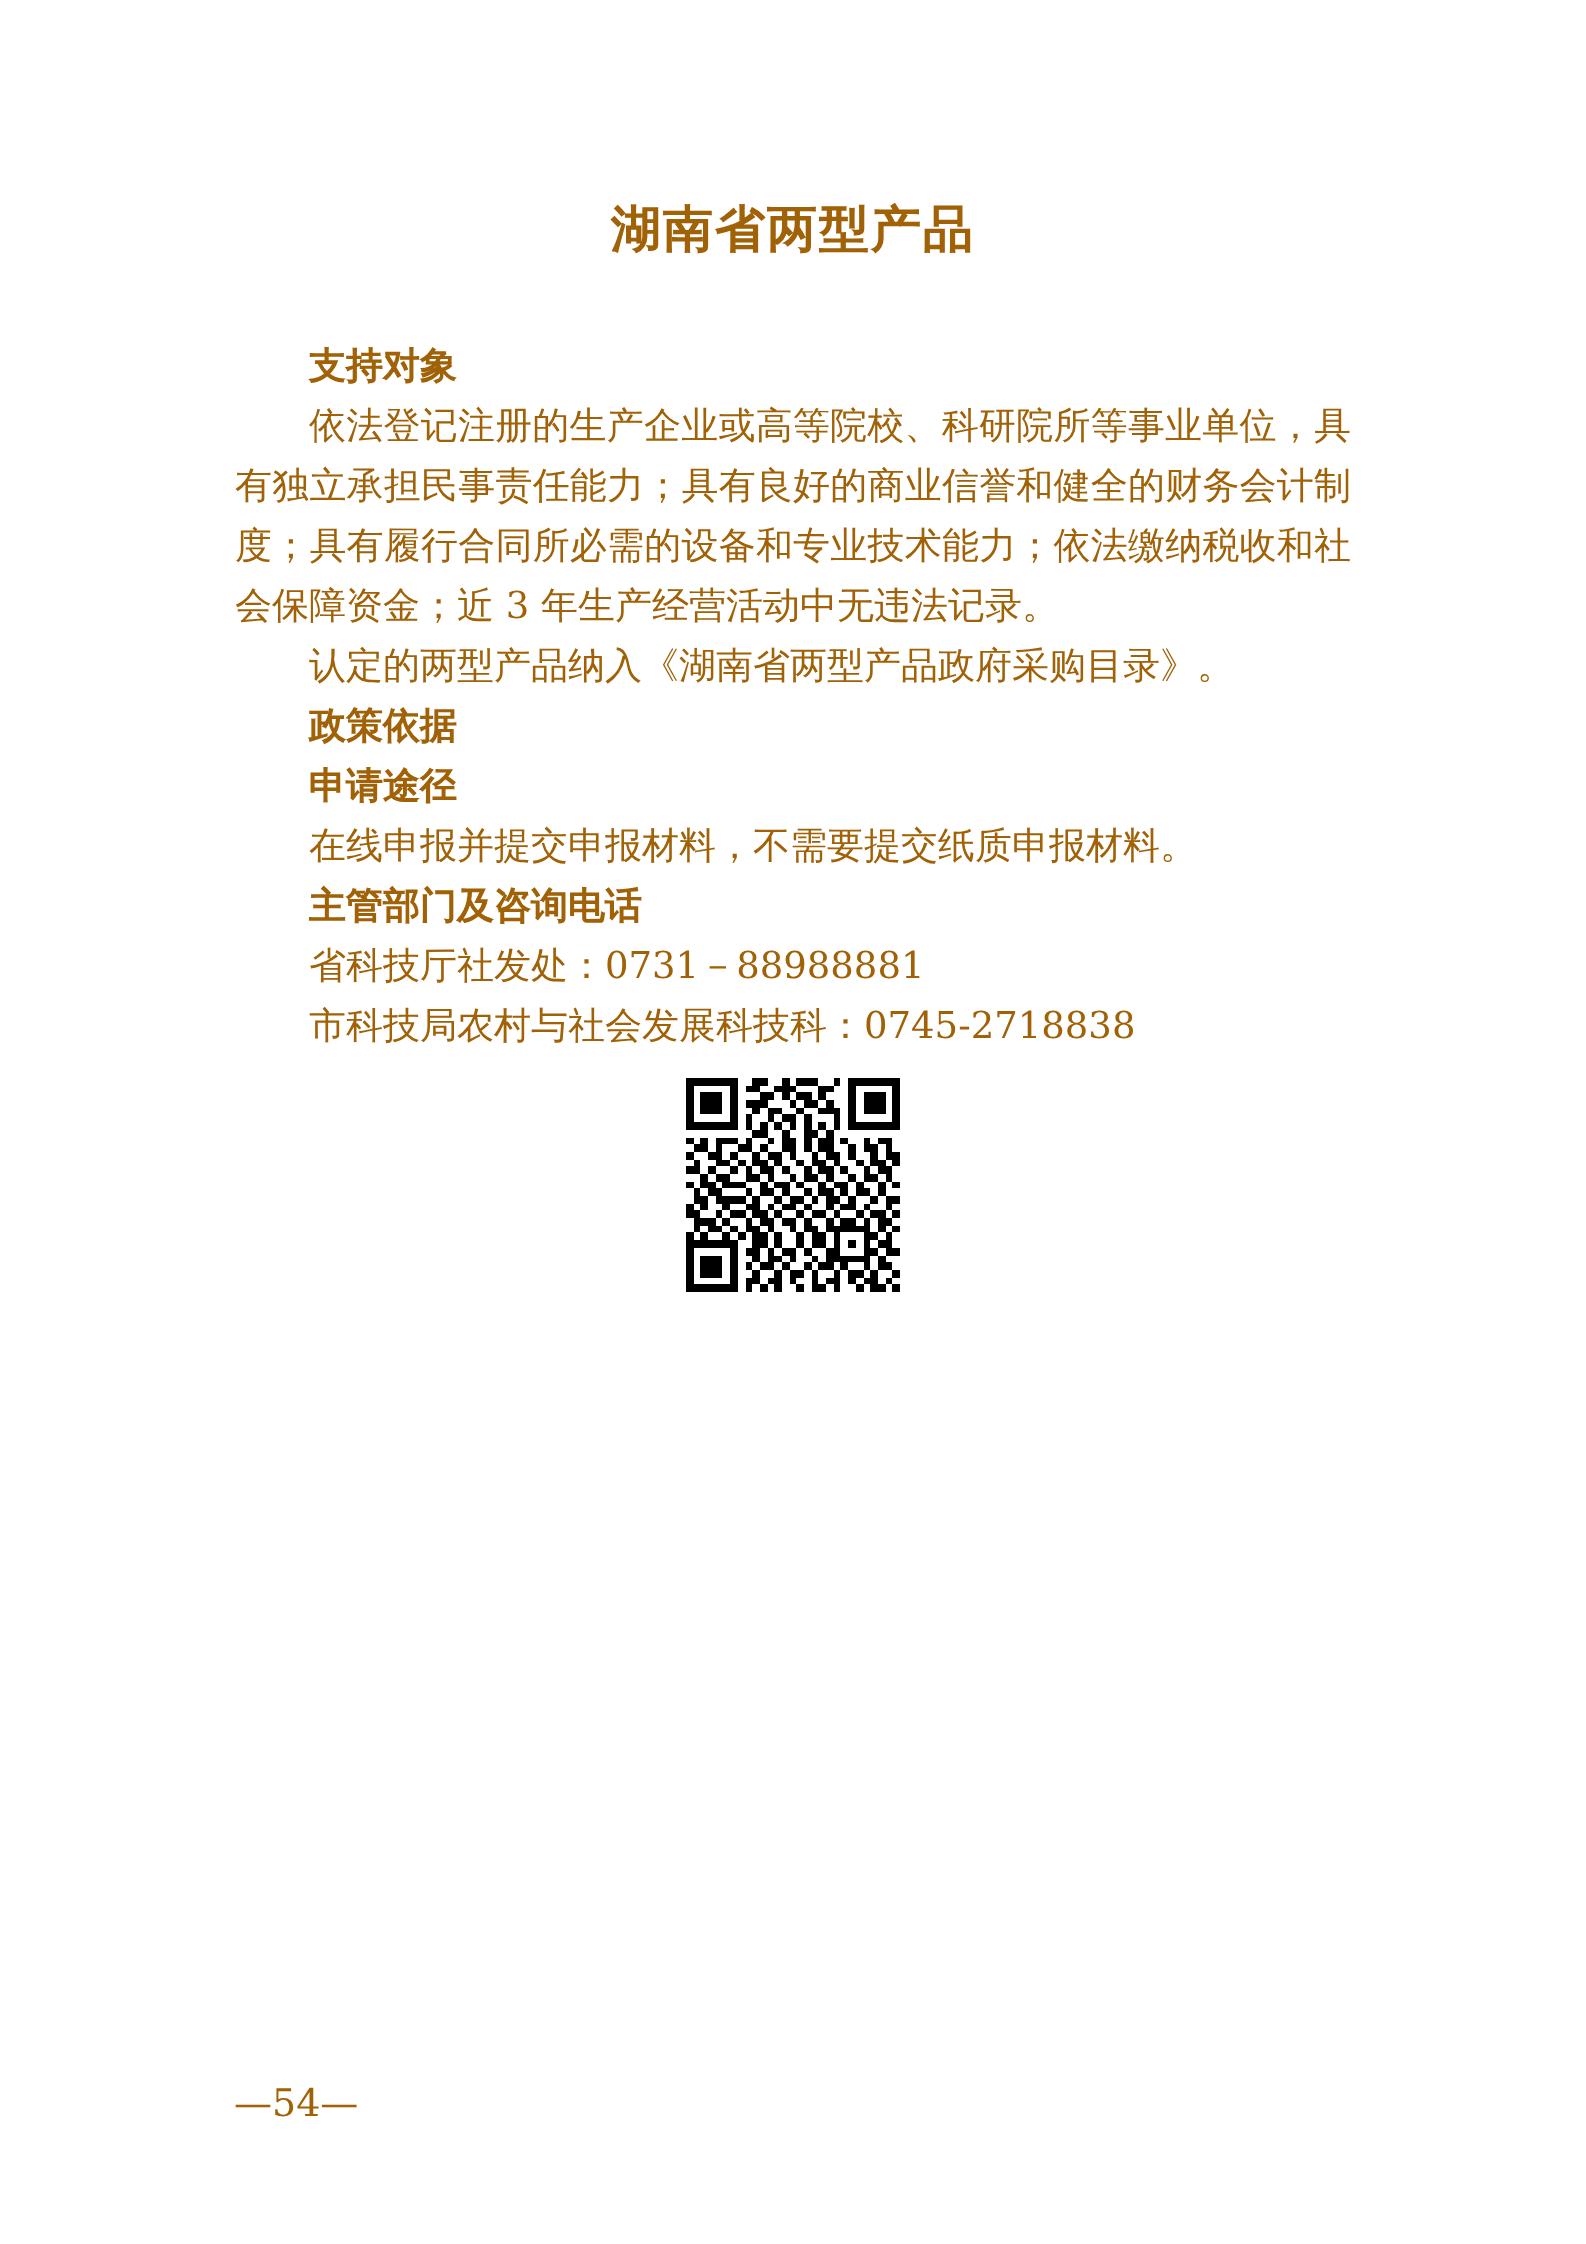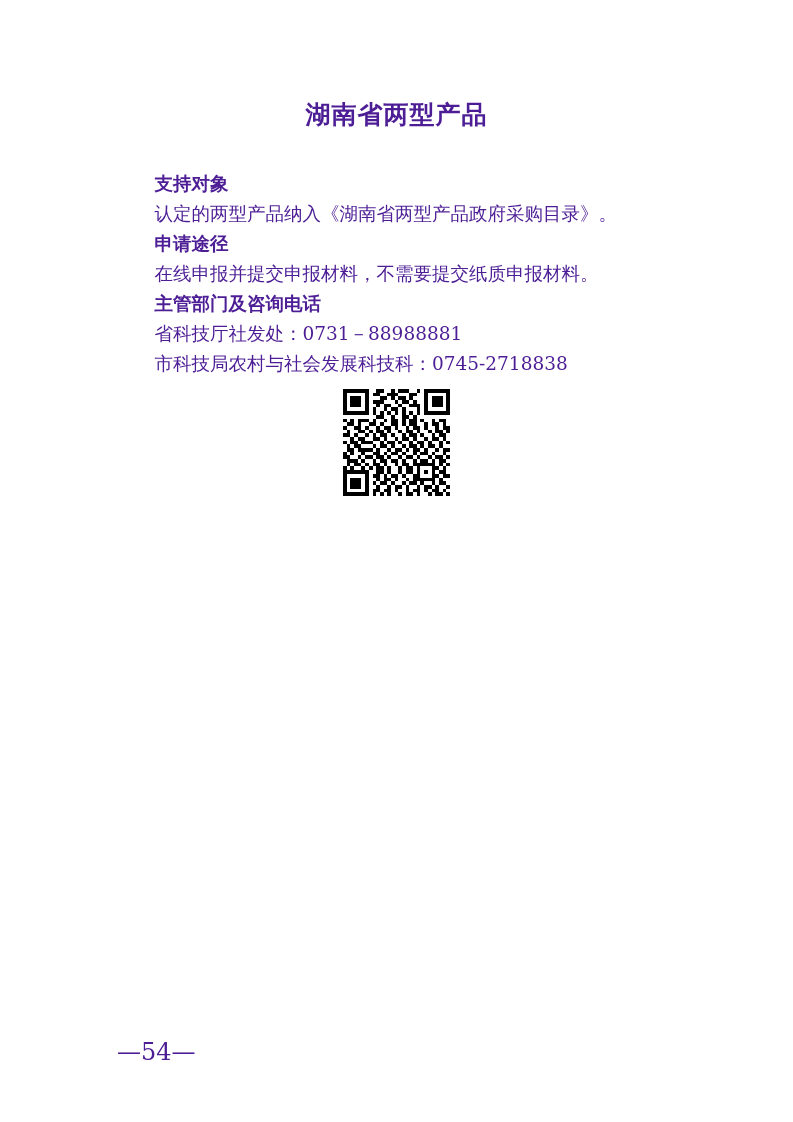--- a/index.html
+++ b/index.html
@@ -2,21 +2,21 @@
 <html><head>
 <meta charset="utf-8">
 <style>
   html, body { margin: 0; padding: 0; background: #e8e8e8; }
   .page {
     position: relative;
     width: 793px;
     height: 1122px;
     margin: 0;
     background: #ffffff;
-    color: #4c1d95;
+    color: #a16207;
     font-family: "DejaVu Serif", "Liberation Serif", serif;
     overflow: hidden;
   }
   .doc-title {
     margin: 0;
     padding-top: 96px;
     text-align: center;
     font-size: 25px;
     line-height: 37px;
     font-weight: bold;
@@ -53,38 +53,40 @@
     width: 107px;
     height: 107px;
     grid-auto-rows: 1fr;
     background: #ffffff;
   }
   .qr .m { background: #000000; }
   .page-number {
     position: absolute;
     left: 117px;
     top: 1041px;
-    font-size: 24px;
+    font-size: 19px;
     line-height: 22px;
     font-family: "DejaVu Serif", "Liberation Serif", serif;
   }
 </style>
 </head>
 <body>
 
 <div class="page">
 
   <h1 class="doc-title">湖南省两型产品</h1>
 
   <div class="content">
 
     <h2 class="sec-heading">支持对象</h2>
+    <p class="para">依法登记注册的生产企业或高等院校、科研院所等事业单位，具有独立承担民事责任能力；具有良好的商业信誉和健全的财务会计制度；具有履行合同所必需的设备和专业技术能力；依法缴纳税收和社会保障资金；近 3 年生产经营活动中无违法记录。</p>
 
     <p class="para">认定的两型产品纳入《湖南省两型产品政府采购目录》。</p>
 
+    <h2 class="sec-heading">政策依据</h2>
 
     <h2 class="sec-heading">申请途径</h2>
 
     <p class="para">在线申报并提交申报材料，不需要提交纸质申报材料。</p>
 
     <h2 class="sec-heading">主管部门及咨询电话</h2>
     <p class="para">省科技厅社发处：0731－88988881</p>
     <p class="para">市科技局农村与社会发展科技科：0745-2718838</p>
 
 

